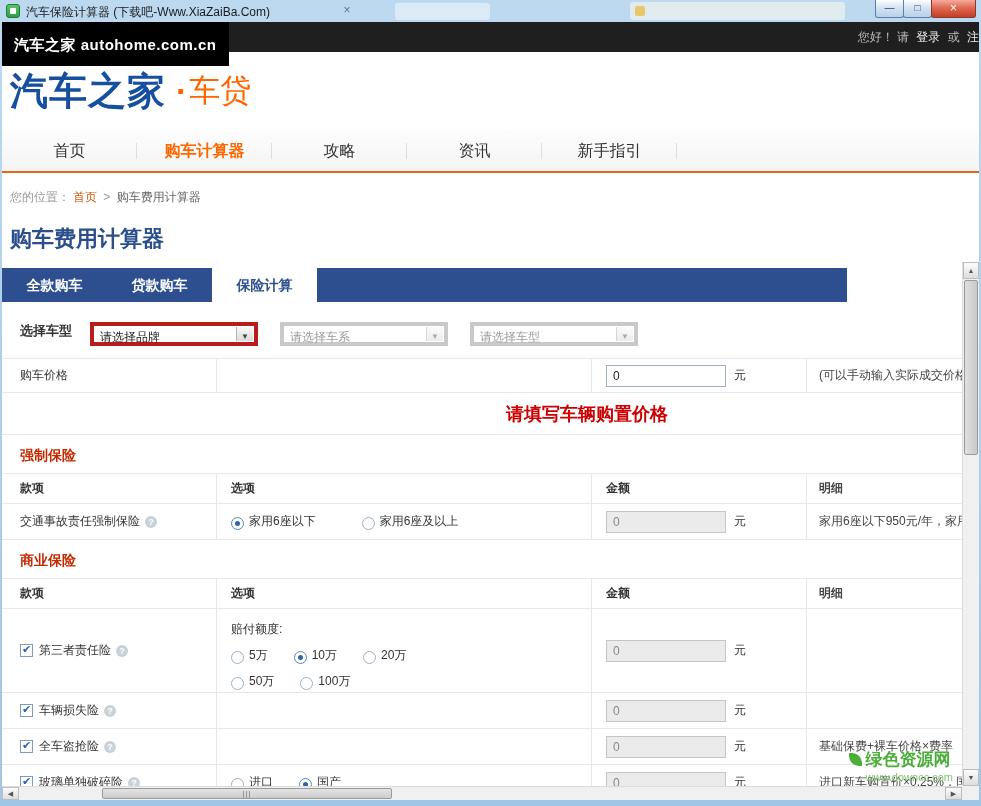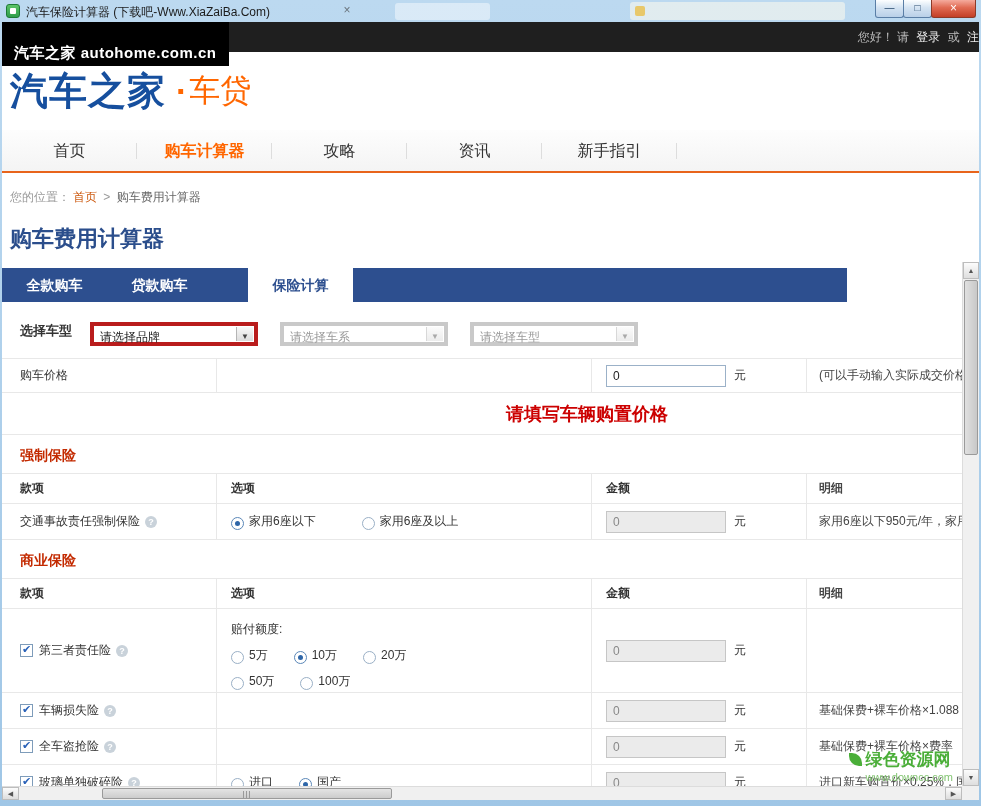--- a/index.html
+++ b/index.html
@@ -31,21 +31,21 @@
   .win-btn.close{ width:45px; background:linear-gradient(#f5ab9d,#e06a52 45%,#c33f27);
     color:#fff; font-size:12px; border-color:#8c3a28; }
 
   
   .frame{ position:absolute; left:2px; top:22px; width:977px; height:778px;
     background:#fff; overflow:hidden; }
 
   
   .topbar{ position:relative; height:30px; background:#1f1f1f; }
   .topbar-logo{ position:absolute; left:0; top:0; height:44px; line-height:30px;
-    padding:16px 12px; background:#000; color:#fff; font-size:15px; font-weight:bold;
+    padding:8px 12px; background:#000; color:#fff; font-size:15px; font-weight:bold;
     letter-spacing:.5px; white-space:nowrap; }
   .topbar-user{ position:absolute; right:-12px; top:0; line-height:30px; font-size:12px;
     color:#bbb; white-space:nowrap; }
   .topbar-user span{ margin-left:4px; }
   .tb-link{ color:#eee; cursor:pointer; }
 
   
   .brand{ height:78px; display:flex; align-items:center; padding-left:8px; background:#fff; }
   .brand-main{ font-size:38px; font-weight:bold; color:#164f9e; letter-spacing:1px; }
   .brand-dot{ font-size:34px; font-weight:bold; color:#f60; margin:0 2px 0 10px; }
@@ -63,21 +63,21 @@
   
   .breadcrumb{ padding:16px 0 0 8px; font-size:12px; color:#999; }
   .bc-link{ color:#cd5a10; cursor:pointer; margin:0 3px; }
   .bc-cur{ color:#666; margin-left:3px; }
   .page-title{ margin:18px 0 14px 8px; font-size:22px; font-weight:bold; color:#2b4e8c; }
 
   
   .tabs{ display:flex; width:845px; height:34px; background:#2d4f8f; }
   .tab{ width:105px; line-height:34px; text-align:center; color:#fff; font-size:14px;
     font-weight:bold; cursor:pointer; }
-  .tab.active{ background:#fff; color:#2d4f8f;margin-left:36px; }
+  .tab.active{ background:#fff; color:#2d4f8f; }
 
   
   .select-row{ display:flex; align-items:flex-start; padding:20px 0 12px; }
   .select-label{ width:88px; padding-left:18px; font-size:13px; font-weight:bold; color:#333; }
   .sel{ position:relative; width:168px; height:24px; border:4px solid #b91c1c; background:#fff;
     margin-right:22px; font-size:12px; line-height:22px; padding-left:6px; color:#222; }
   .sel .arrow{ position:absolute; right:1px; top:1px; bottom:1px; width:17px;
     background:linear-gradient(#f8f8f8,#dcdcdc); border-left:1px solid #b5b5b5;
     font-size:8px; color:#444; text-align:center; line-height:20px; }
   .sel.disabled{ border-color:#c9c9c9; color:#9a9a9a; }
@@ -337,21 +337,20 @@
         <div class="c1">
           <span class="cb checked"></span>
           <span>车辆损失险</span>
           <span class="info"></span>
         </div>
         <div class="c2"></div>
         <div class="c3">
           <input class="amt-input" value="0" style="">
           <span>元</span>
         </div>
-        <div class="c4">基础保费+裸车价格×1.088</div>
       </div>
 
       <div class="trow">
         <div class="c1">
           <span class="cb checked"></span>
           <span>全车盗抢险</span>
           <span class="info"></span>
         </div>
         <div class="c2"></div>
         <div class="c3">

